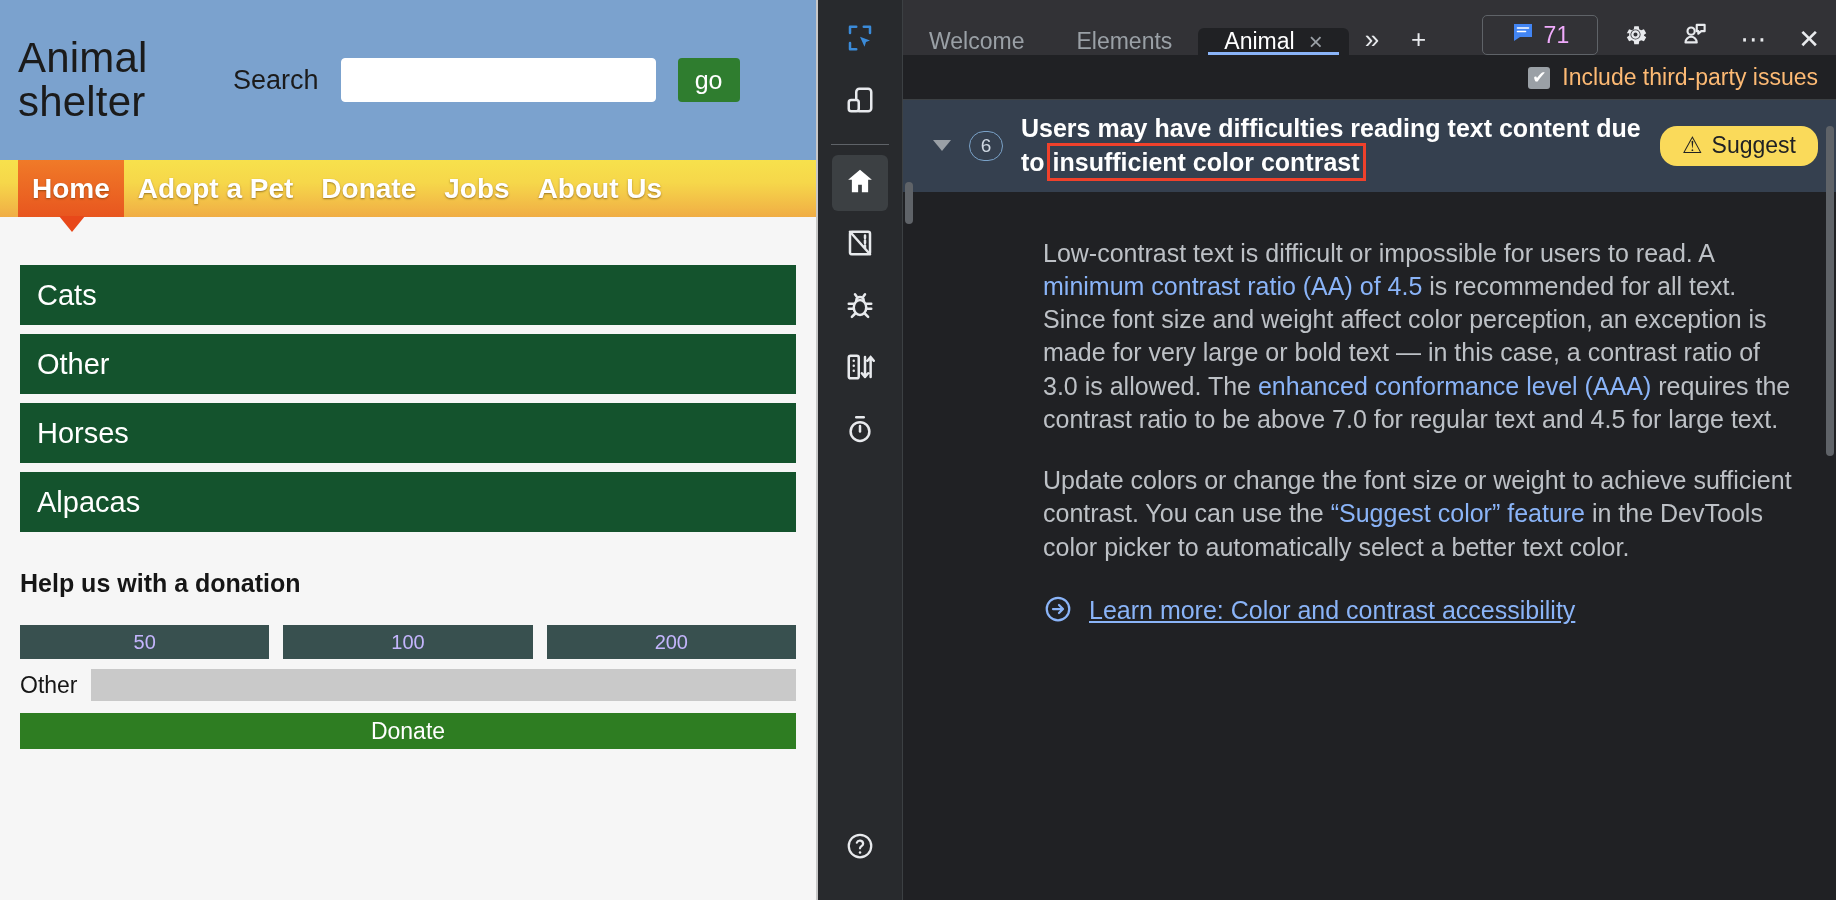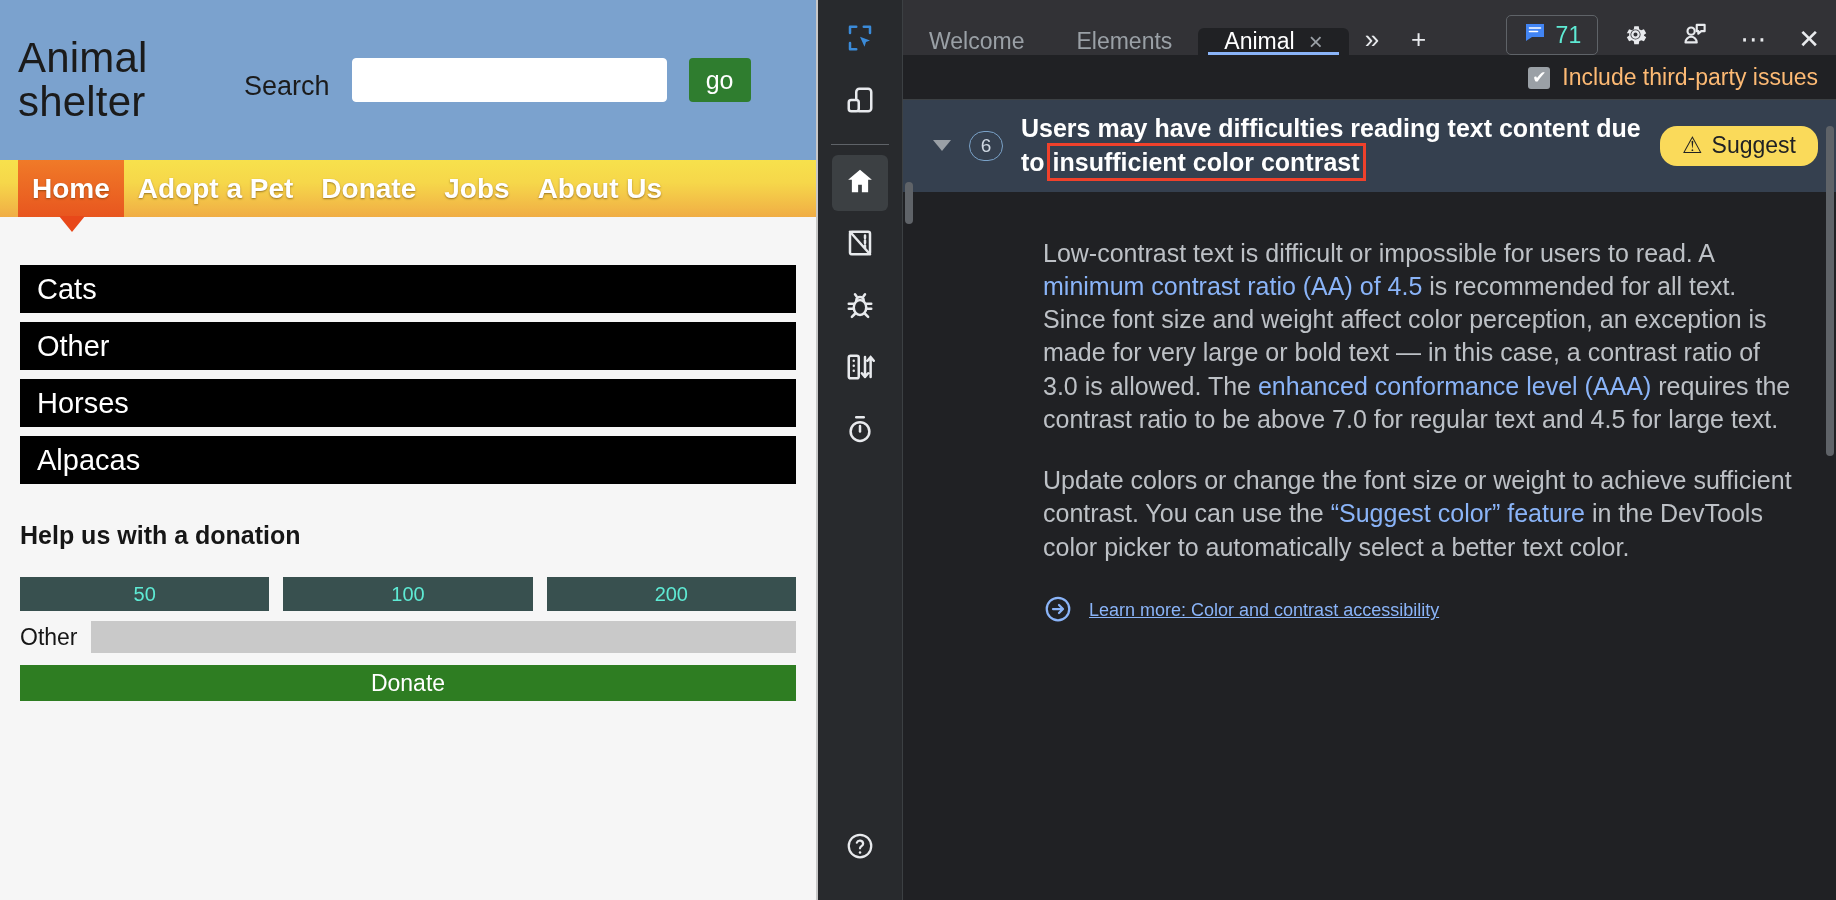--- a/index.html
+++ b/index.html
@@ -33,23 +33,23 @@
     font-size: 42px;
     line-height: 1.05;
     color: #1b1b1b;
     font-weight: 400;
     width: 180px;
     letter-spacing: .2px;
   }
   .brand-line { display: block; }
   .search-wrap {
     display: flex;
-    align-items: flex-end;
+    align-items: center;
     gap: 22px;
-    margin-left: 46px;
+    margin-left: 35px;
   }
   .search-label { font-size: 27px; color: #1b1b1b; }
   .search-input {
     width: 315px; height: 44px;
     background: #fff;
     border: 1px solid #fff;
     border-radius: 4px;
     outline: none;
     font-size: 18px;
     padding: 0 8px;
@@ -95,41 +95,41 @@
     width: 0; height: 0;
     border-left: 13px solid transparent;
     border-right: 13px solid transparent;
     border-top: 16px solid #e8481a;
   }
 
   .page-body { padding: 30px 20px 0 20px; }
 
   .cat-list { display: flex; flex-direction: column; gap: 9px; margin-top: 18px; }
   .cat-item {
-    background: #000000;
+    background: #14532d;
     color: #ffffff;
-    height: 48px;
+    height: 60px;
     display: flex; align-items: center;
     padding-left: 17px;
     font-size: 29px;
     cursor: pointer;
   }
 
   .donate-head {
     margin-top: 37px;
     font-size: 25px;
     font-weight: 700;
     color: #161616;
   }
   .amount-row { display: flex; gap: 14px; margin-top: 27px; }
   .amount-btn {
     flex: 1;
     height: 34px;
     background: #38504f;
-    color: #5eead4;
+    color: #c4b5fd;
     border: none;
     font-size: 20px;
     cursor: pointer;
     font-family: "Liberation Sans", sans-serif;
   }
   .other-row { display: flex; align-items: center; gap: 13px; margin-top: 10px; }
   .other-label { font-size: 23px; color: #161616; }
   .other-input {
     flex: 1; height: 32px;
     background: #c9c9c9;
@@ -225,24 +225,24 @@
     color: #e8eaed;
     font-size: 26px;
     padding: 0 16px;
     cursor: pointer;
   }
   .tabbar-spacer { flex: 1; }
   .msg-badge {
     display: flex; align-items: center; gap: 9px;
     border: 1px solid #5f6368;
     border-radius: 5px;
-    padding: 4px 16px;
+    padding: 4px 28px;
     margin: 0 8px;
     cursor: pointer;
-    color: #5eead4;
+    color: #f0abfc;
     font-size: 23px;
   }
 
   .dt-subbar {
     height: 44px;
     background: #202124;
     display: flex; align-items: center; justify-content: flex-end;
     padding-right: 18px;
     border-bottom: 1px solid #3c4043;
   }
@@ -350,21 +350,21 @@
     border-bottom: 8px solid transparent;
     border-left: 11px solid #9aa0a6;
   }
 
   .learn-row {
     display: flex; align-items: center; gap: 16px;
     margin-top: 30px; padding-left: 0;
   }
   .learn-link {
     color: #8ab4f8;
-    font-size: 18px;
+    font-size: 25px;
     text-decoration: underline;
     cursor: pointer;
   }
 
   .scroll-track {
     position: absolute;
     top: 0; right: 0; width: 12px; bottom: 0;
     background: transparent;
   }
   .scroll-thumb {

